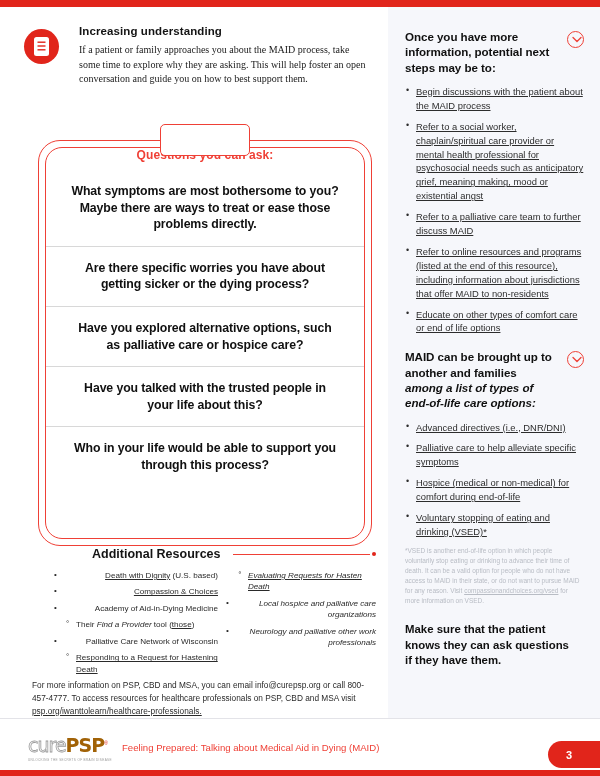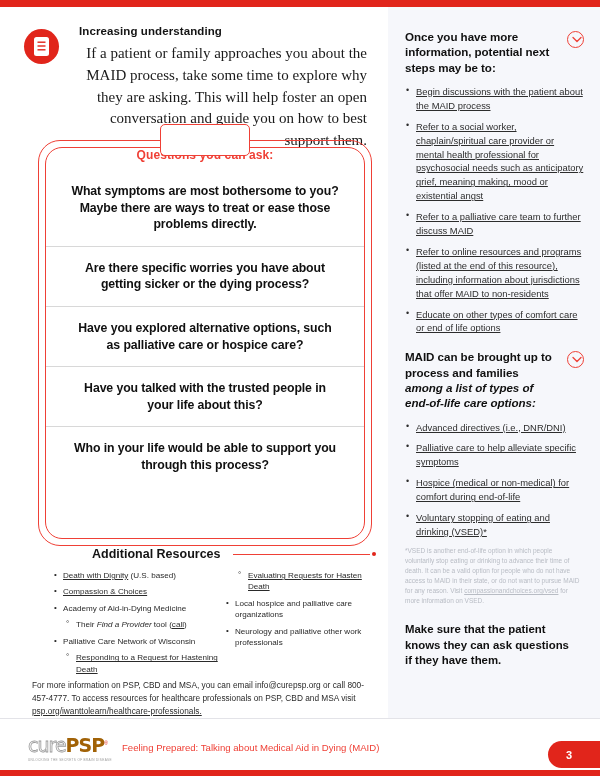--- a/index.html
+++ b/index.html
@@ -30,21 +30,21 @@
     flex:0 0 35px; position:relative; margin-top:4px;
   }
   .badge-icon svg { position:absolute; top:8px; left:10px; }
   .intro-text { margin-left:20px; width:288px; }
   .intro-title {
     font-size:11.5px; font-weight:bold; color:#141414; letter-spacing:.1px;
     margin-bottom:6px;
   }
   .intro-body {
     font-family:"Liberation Serif", serif;
-    font-size:15px; line-height:1.45; color:#1a1a1a;text-align:right;
+    font-size:10px; line-height:1.45; color:#1a1a1a;
   }
 
   
   .qbox-wrap { position:absolute; top:133px; left:38px; width:334px; height:406px; }
   .qbox-outer {
     position:absolute; inset:0;
     border:1.1px solid #ef4036; border-radius:22px;
   }
   .qbox-inner {
     position:absolute; top:7px; left:7px; right:7px; bottom:7px;
@@ -69,24 +69,24 @@
 
   
   .addres { position:absolute; top:540px; left:52px; width:324px; }
   .ar-head { display:flex; align-items:center;margin-left:40px; }
   .ar-title { font-size:12.5px; font-weight:bold; color:#141414; white-space:nowrap; }
   .ar-rule { flex:1; height:1px; background:#ef4036; margin-left:12px; }
   .ar-dot { width:4px; height:4px; border-radius:50%; background:#e1251b; margin-left:2px; }
 
   .ar-cols { display:flex; margin-top:9px; }
   .ar-col-l { width:166px; }
-  .ar-col-r { width:158px; padding-left:6px; }
+  .ar-col-r { width:158px; padding-left:6px;font-style:italic; }
   .ar-li {
     font-size:8.1px; color:#2a2a2a; line-height:1.42;
-    padding-left:11px; position:relative; margin-bottom:5px;
+    padding-left:11px; position:relative; margin-bottom:5px;text-align:right;
   }
   .ar-li::before {
     content:"\2022"; position:absolute; left:2px; top:-1px; font-size:8px; color:#2a2a2a;
   }
   .ar-sub {
     font-size:8.1px; color:#2a2a2a; line-height:1.42;
     padding-left:24px; position:relative; margin-bottom:5px;
   }
   .ar-sub::before {
     content:"\00B0"; position:absolute; left:14px; top:-1px; font-size:8px; color:#2a2a2a;
@@ -214,21 +214,21 @@
         <div class="ar-title">Additional Resources</div>
         <div class="ar-rule"></div>
         <div class="ar-dot"></div>
       </div>
 
       <div class="ar-cols">
         <div class="ar-col-l">
           <div class="ar-li"><span class="u">Death with Dignity</span><span> (U.S. based)</span></div>
           <div class="ar-li"><span class="u">Compassion &amp; Choices</span></div>
           <div class="ar-li">Academy of Aid-in-Dying Medicine</div>
-          <div class="ar-sub"><span>Their </span><span class="it">Find a Provider</span><span> tool (</span><span class="u">call</span><span>)</span></div>
+          <div class="ar-sub"><span>Their </span><span class="it">Find a Provider</span><span> tool (</span><span class="u">those</span><span>)</span></div>
           <div class="ar-li">Palliative Care Network of Wisconsin</div>
           <div class="ar-sub"><span class="u">Responding to a Request for Hastening Death </span></div>
         </div>
         <div class="ar-col-r">
           <div class="ar-sub"><span class="u">Evaluating Requests for Hasten Death </span></div>
           <div class="ar-li">Local hospice and palliative care organizations</div>
           <div class="ar-li">Neurology and palliative other work professionals</div>
         </div>
       </div>
     </div>
@@ -252,21 +252,21 @@
     <div class="rc-ul">
       <div class="rc-li">Begin discussions with the patient about the MAID process</div>
       <div class="rc-li">Refer to a social worker, chaplain/spiritual care provider or mental health professional for psychosocial needs such as anticipatory grief, meaning making, mood or existential angst</div>
       <div class="rc-li">Refer to a palliative care team to further discuss MAID</div>
       <div class="rc-li">Refer to online resources and programs (listed at the end of this resource), including information about jurisdictions that offer MAID to non-residents</div>
       <div class="rc-li">Educate on other types of comfort care or end of life options</div>
     </div>
 
     <div class="rc-sec2">
       <div class="rc-head">
-        <div class="rc-title"><span>MAID can be brought up to process and families </span><span class="it">among a list of types of end-of-life care options:</span></div>
+        <div class="rc-title"><span>MAID can be brought up to another and families </span><span class="it">among a list of types of end-of-life care options:</span></div>
         <div class="chev">
           <svg width="10" height="8" viewBox="0 0 10 8">
             <path d="M1 1.5 L5 5.5 L9 1.5" stroke="#ef4036" stroke-width="1.3" fill="none" stroke-linecap="round" stroke-linejoin="round"></path>
           </svg>
         </div>
       </div>
 
       <div class="rc-ul">
         <div class="rc-li">Advanced directives (i.e., DNR/DNI)</div>
         <div class="rc-li">Palliative care to help alleviate specific symptoms</div>

